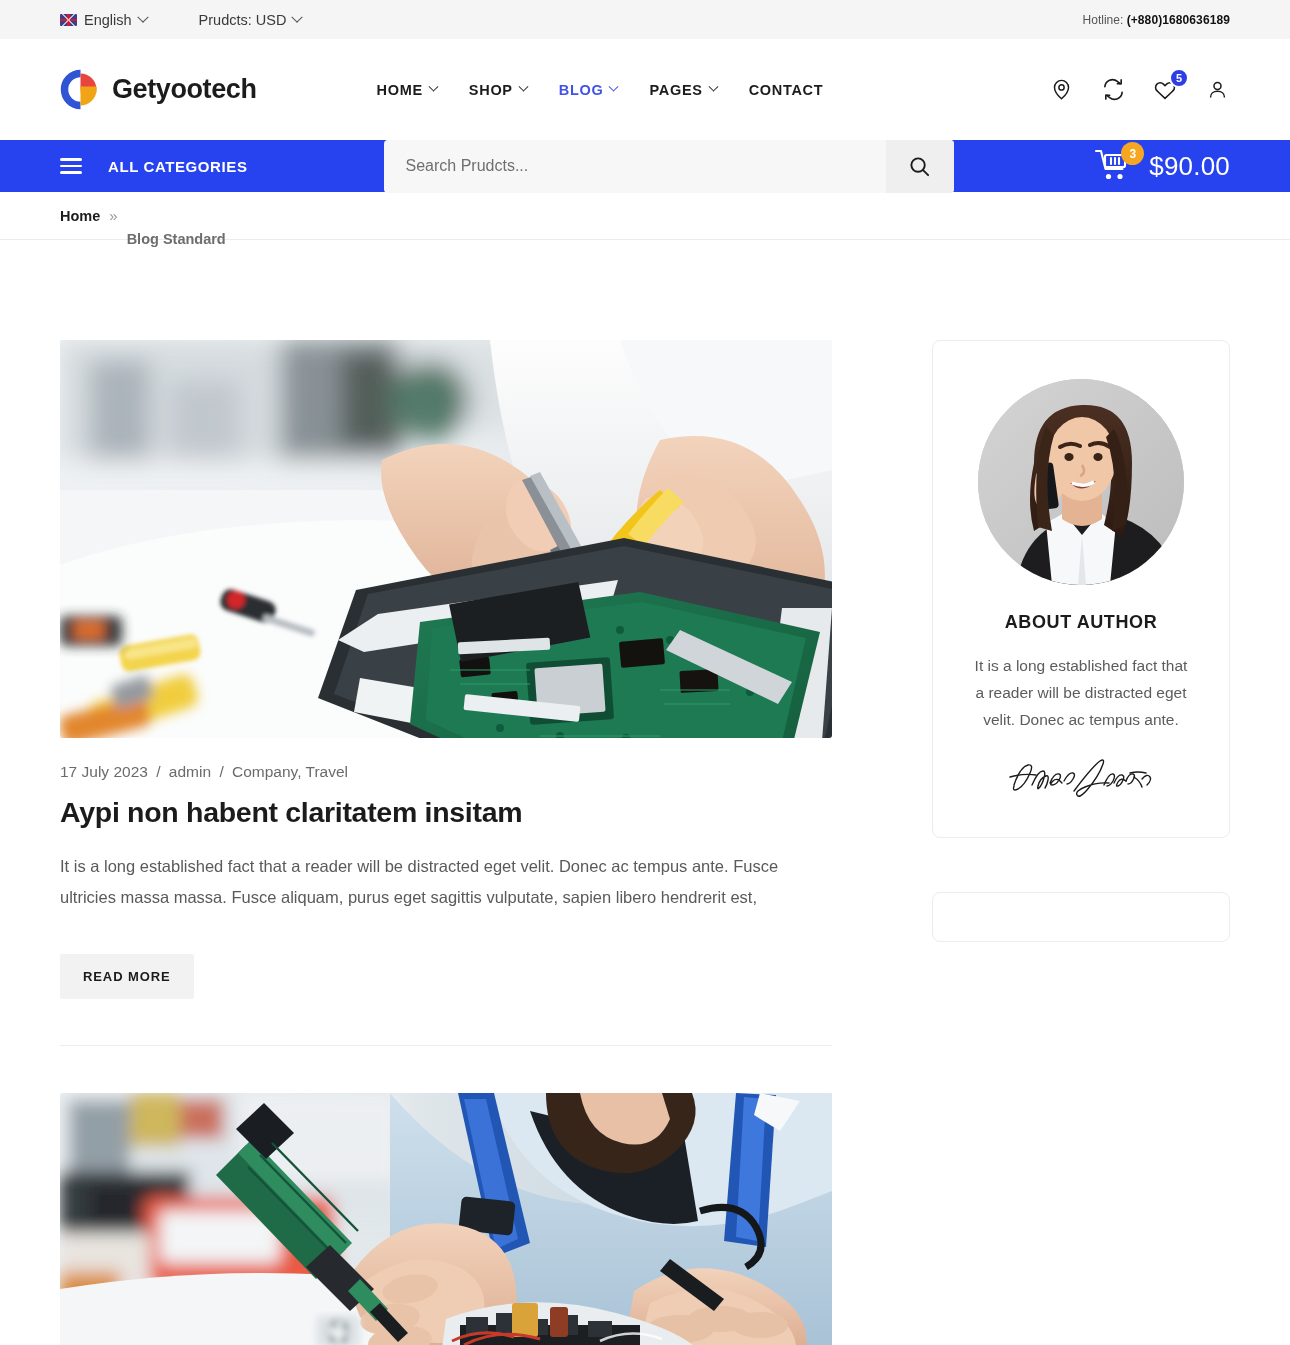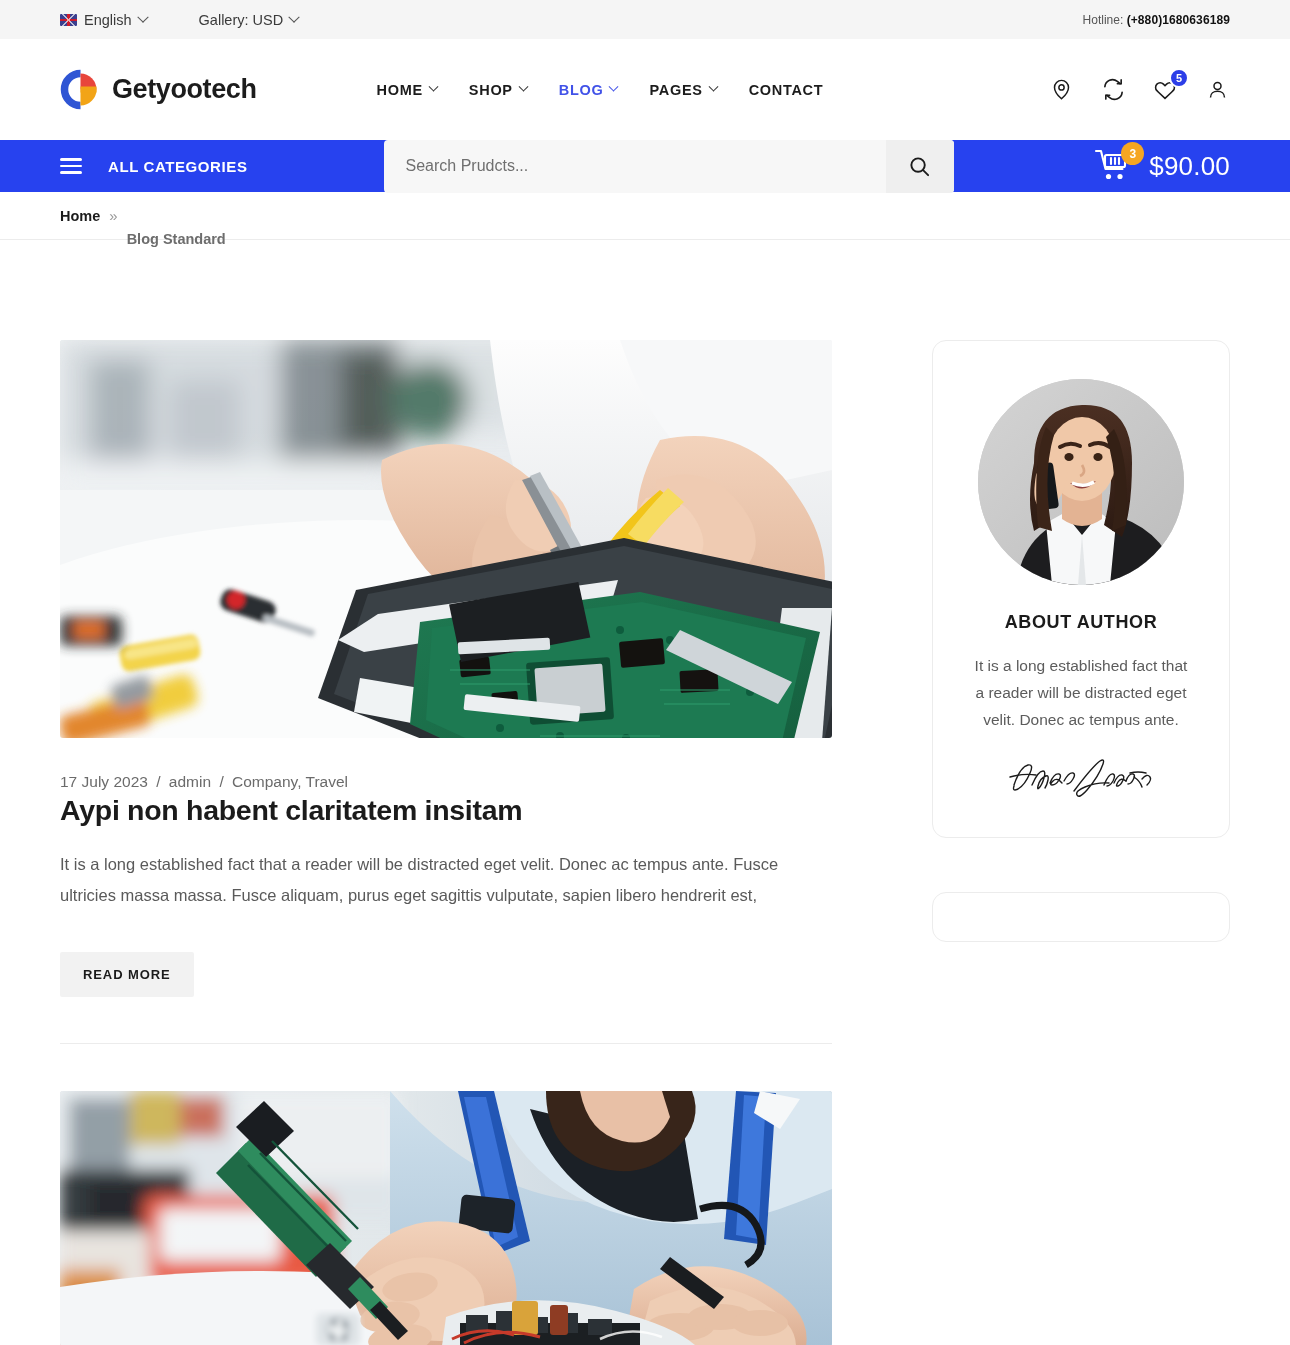--- a/index.html
+++ b/index.html
@@ -137,27 +137,27 @@
 
   
   .post-img {
     width:772px; height:398px;
     border-radius:3px; overflow:hidden; position:relative;
     background:#dfe3e6;
   }
   .post-img svg { display:block; width:100%; height:100%; }
 
   .post-meta {
-    margin-top:35px;
+    margin-top:25px;
     font-size:15.5px; color:#6b6b6b;
   }
   .post-meta .sep { margin:0 4px; }
 
   .post-title {
-    margin-top:3px;
+    margin-top:15px;
     font-size:28.5px; font-weight:700;
     color:#1b1b1b; letter-spacing:-0.3px;
     cursor:pointer;
   }
   .post-excerpt {
     margin-top:22px;
     font-size:16.5px; line-height:31px;
     color:#5a5a5a; max-width:740px;
   }
   .readmore {
@@ -167,21 +167,21 @@
     padding:15px 23px;
     font-family:"Liberation Sans", sans-serif;
     font-size:13px; font-weight:700; letter-spacing:.9px;
     color:#1b1b1b; cursor:pointer; border-radius:2px;
   }
   .post-divider { margin-top:46px; height:1px; background:#ececec; }
   .post-2 { margin-top:47px; }
 
   
   .widget {
-    border:1px solid #ececec; border-radius:14px;
+    border:1px solid #ececec; border-radius:8px;
     background:#fff; padding:38px 41px;
   }
   .widget + .widget { margin-top:54px; }
 
   .avatar {
     width:206px; height:206px; border-radius:50%;
     margin:0 auto; overflow:hidden; background:#c9c9c9;
   }
   .avatar svg { display:block; width:100%; height:100%; }
 
@@ -211,21 +211,21 @@
 <body>
 
 <div class="topbar">
   <div class="topbar-left">
     <div class="tb-item">
       <span class="flag-uk"></span>
       <span>English</span>
       <span class="caret"></span>
     </div>
     <div class="tb-item">
-      <span>Gallery: USD</span>
+      <span>Prudcts: USD</span>
       <span class="caret"></span>
     </div>
   </div>
   <div class="topbar-right">
     <span>Hotline:</span>
     <b>(+880)1680636189</b>
   </div>
 </div>
 
 <div class="header">

